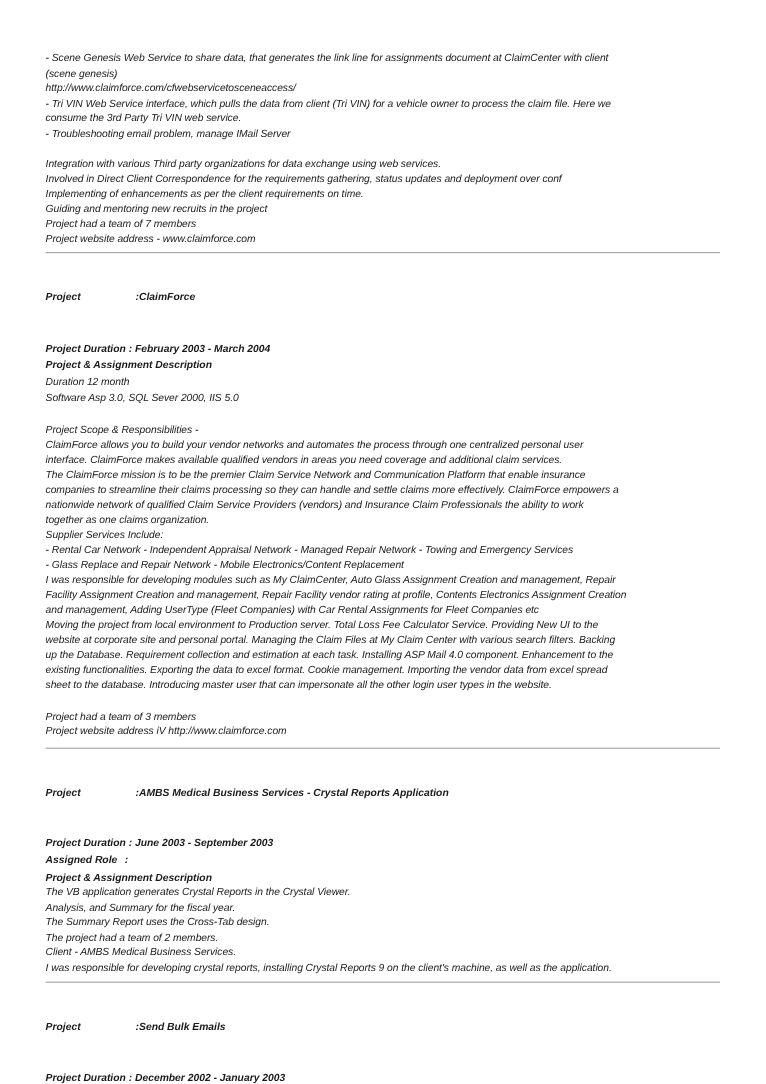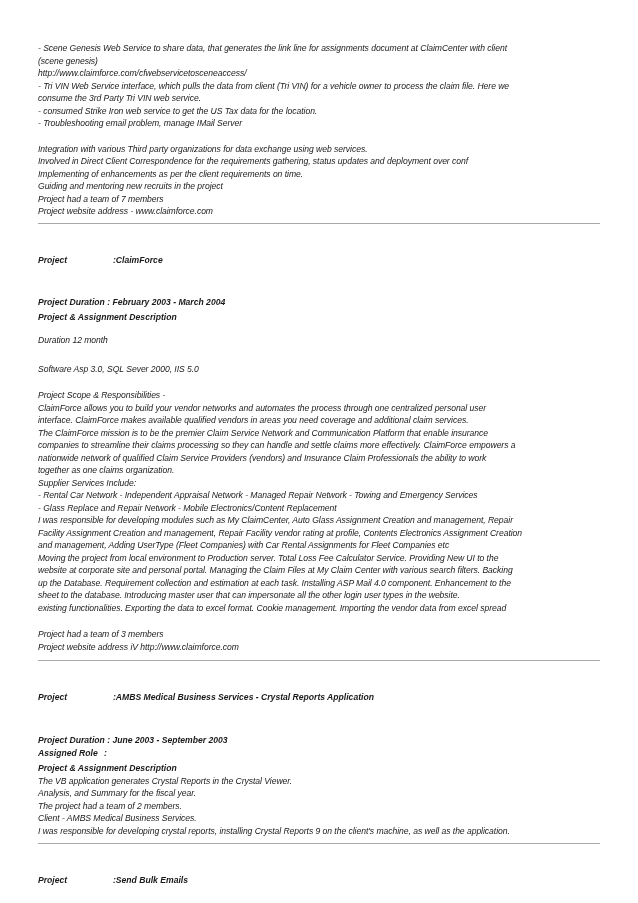--- a/index.html
+++ b/index.html
@@ -16,21 +16,20 @@
 <body>
 
 <div class="page">
 
   <div>
     <div class="line">- Scene Genesis Web Service to share data, that generates the link line for assignments document at ClaimCenter with client</div>
     <div class="line">(scene genesis)</div>
     <div class="line">http://www.claimforce.com/cfwebservicetosceneaccess/</div>
     <div class="line">- Tri VIN Web Service interface, which pulls the data from client (Tri VIN) for a vehicle owner to process the claim file. Here we</div>
     <div class="line">consume the 3rd Party Tri VIN web service.</div>
-    <div class="line">- consumed Strike Iron web service to get the US Tax data for the location.</div>
     <div class="line">- Troubleshooting email problem, manage IMail Server</div>
   </div>
   <div class="gap" style="height:13px"></div>
   <div>
     <div class="line">Integration with various Third party organizations for data exchange using web services.</div>
     <div class="line">Involved in Direct Client Correspondence for the requirements gathering, status updates and deployment over conf</div>
     <div class="line">Implementing of enhancements as per the client requirements on time.</div>
     <div class="line">Guiding and mentoring new recruits in the project</div>
     <div class="line">Project had a team of 7 members</div>
     <div class="line">Project website address - www.claimforce.com</div>
@@ -39,61 +38,62 @@
   <div class="rule"></div>
 
   <div>
     <div class="hdr">
       <span class="k">Project</span><span>:ClaimForce</span>
     </div>
     <div class="hdr">
       <span>Project Duration</span> <span>: February  2003 - March  2004</span>
     </div>
     <div class="hdr" style="margin-top:2px">Project &amp; Assignment Description</div>
-    <div class="line" style="margin-top:11px">Duration 12 month</div>
-    <div class="line" style="margin-top:16px">Software Asp 3.0, SQL Sever 2000, IIS 5.0</div>
+    <div class="line" style="margin-top:1px">Duration 12 month</div>
+    <div class="line" style="margin-top:1px">Software Asp 3.0, SQL Sever 2000, IIS 5.0</div>
     <div class="gap" style="height:14px"></div>
     <div class="line">Project Scope &amp; Responsibilities -</div>
     <div class="line">ClaimForce allows you to build your vendor networks and automates the process through one centralized personal user</div>
     <div class="line">interface. ClaimForce makes available qualified vendors in areas you need coverage and additional claim services.</div>
     <div class="line">The ClaimForce mission is to be the premier Claim Service Network and Communication Platform that enable insurance</div>
     <div class="line">companies to streamline their claims processing so they can handle and settle claims more effectively. ClaimForce empowers a</div>
     <div class="line">nationwide network of qualified Claim Service Providers (vendors) and Insurance Claim Professionals the ability to work</div>
     <div class="line">together as one claims organization.</div>
     <div class="line">Supplier Services Include:</div>
     <div class="line">- Rental Car Network - Independent Appraisal Network - Managed Repair Network - Towing and Emergency Services</div>
     <div class="line">- Glass Replace and Repair Network - Mobile Electronics/Content Replacement</div>
     <div class="line">I was responsible for developing modules such as My ClaimCenter, Auto Glass Assignment Creation and management, Repair</div>
     <div class="line">Facility Assignment Creation and management, Repair Facility vendor rating at profile, Contents Electronics Assignment Creation</div>
     <div class="line">and management, Adding UserType (Fleet Companies) with Car Rental Assignments for Fleet Companies etc</div>
     <div class="line">Moving the project from local environment to Production server. Total Loss Fee Calculator Service. Providing New UI to the</div>
     <div class="line">website at corporate site and personal portal. Managing the Claim Files at My Claim Center with various search filters. Backing</div>
     <div class="line">up the Database. Requirement collection and estimation at each task. Installing ASP Mail 4.0 component. Enhancement to the</div>
+    <div class="line">existing functionalities. Exporting the data to excel format. Cookie management. Importing the vendor data from excel spread</div>
     <div class="line">sheet to the database. Introducing master user that can impersonate all the other login user types in the website.</div>
-    <div class="line">existing functionalities. Exporting the data to excel format. Cookie management. Importing the vendor data from excel spread</div>
     <div class="gap" style="height:14px"></div>
     <div class="line">Project had a team of 3 members</div>
     <div class="line">Project website address iV http://www.claimforce.com</div>
   </div>
 
   <div class="rule" style="margin-top:7px"></div>
 
   <div>
     <div class="hdr">
       <span class="k">Project</span><span>:AMBS Medical Business Services - Crystal Reports Application</span>
     </div>
     <div class="hdr">
       <span>Project Duration</span> <span>: June  2003 - September 2003</span>
     </div>
     <div class="hdr" style="margin-top:1px">
       <span class="k" style="width:66px">Assigned Role</span><span>:</span>
     </div>
     <div class="hdr" style="margin-top:2px">Project &amp; Assignment Description</div>
     <div class="line">The VB application generates Crystal Reports in the Crystal Viewer.</div>
     <div class="line">Analysis, and Summary for the fiscal year.</div>
+    <div class="line">The Summary Report uses the Cross-Tab design.</div>
     <div class="line">The project had a team of 2 members.</div>
     <div class="line">Client - AMBS Medical Business Services.</div>
     <div class="line">I was responsible for developing crystal reports, installing Crystal Reports 9 on the client's machine, as well as the application.</div>
   </div>
 
   <div class="rule" style="margin-top:6px"></div>
 
   <div>
     <div class="hdr">
       <span class="k">Project</span><span>:Send Bulk Emails</span>

